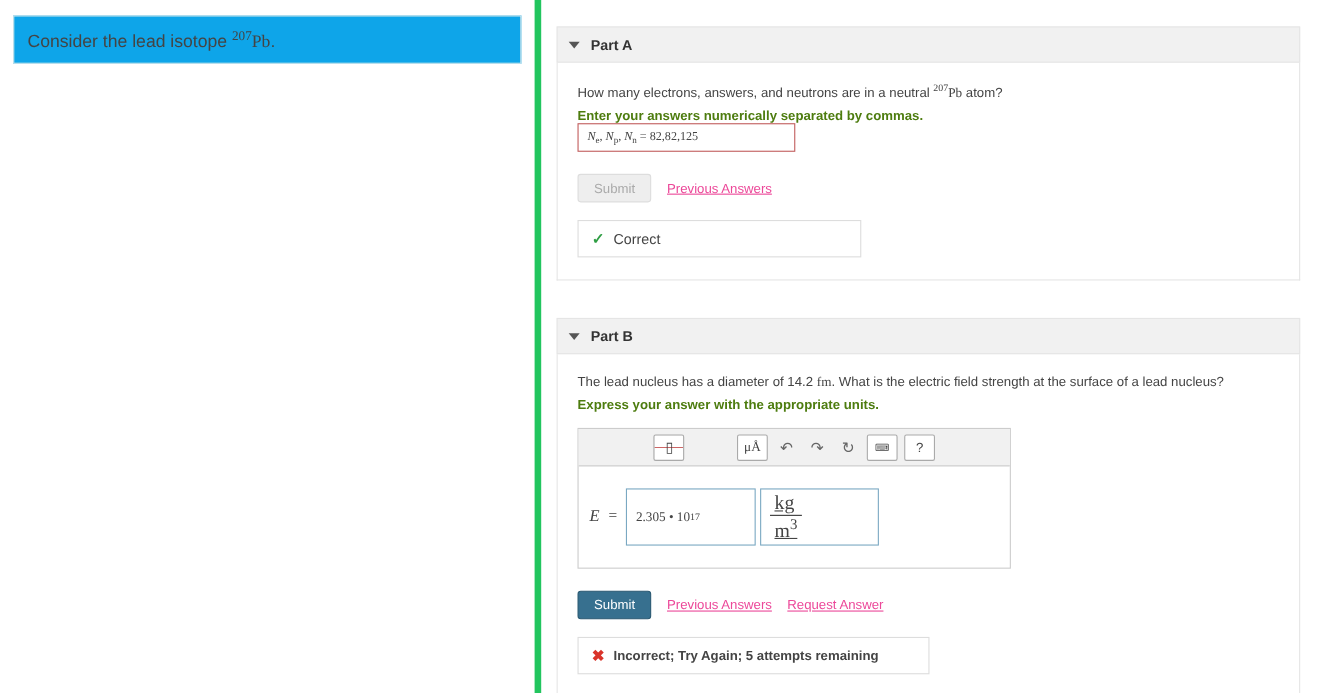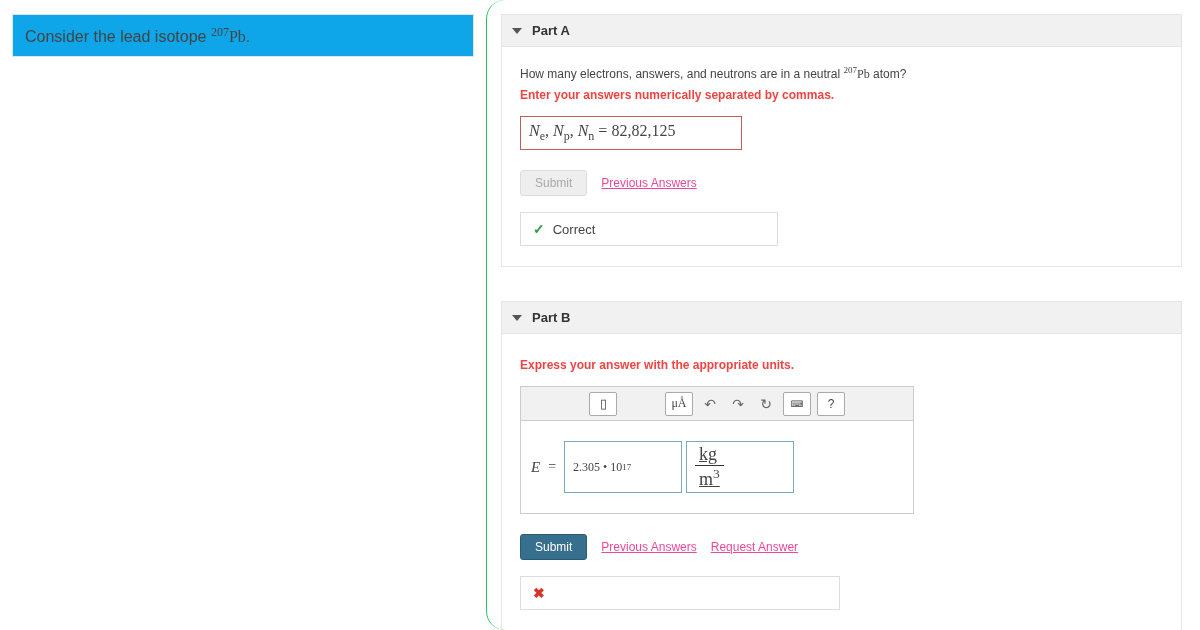--- a/index.html
+++ b/index.html
@@ -21,23 +21,22 @@
     border: 1px solid #d6e9ec;
     margin: 14px 12px 0 12px;
     padding: 10px 12px;
     font-size: 16px;
     color: #444;
   }
   .sup { vertical-align: super; font-size: 0.75em; }
   .serif { font-family: "Times New Roman", serif; }
   .right-col {
     flex: 1;
-    border-left: 1px solid #22c55e;
-    padding: 14px 18px 0 14px;
-    border-radius: 19px;
+    border-left: 6px solid #22c55e;
+    padding: 24px 18px 0 14px;
   }
   .section-header {
     display: flex;
     align-items: center;
     gap: 10px;
     background: #f1f1f1;
     border: 1px solid #e5e5e5;
     padding: 8px 10px;
     margin-top: 34px;
     font-size: 13px;
@@ -52,27 +51,27 @@
     border-right: 5px solid transparent;
     border-top: 6px solid #555;
   }
   .section-body {
     border: 1px solid #e5e5e5;
     border-top: none;
     padding: 18px 18px 20px 18px;
     font-size: 12px;
     color: #444;
   }
-  .instruct { margin-top: 6px; font-weight: bold; color: #ef4444; font-size: 12px; }
+  .instruct { margin-top: 6px; font-weight: bold; color: #4d7c0f; font-size: 12px; }
   .field-a {
-    margin-top: 14px;
+    margin-top: 0;
     border: 1px solid #c15c5c;
     padding: 5px 8px;
-    width: 222px;
-    font-size: 16px;
+    width: 198px;
+    font-size: 11px;
     font-family: "Times New Roman", serif;
     background: #fff;
   }
   .sub { vertical-align: sub; font-size: 0.75em; }
   .btn-row { margin-top: 20px; display: flex; align-items: center; gap: 14px; }
   .btn-disabled {
     background: #eee;
     border: 1px solid #ddd;
     color: #aaa;
     padding: 5px 14px;
@@ -229,20 +228,23 @@
       <span class="check">✓</span>
       <span>Correct</span>
     </div>
   </div>
 
   <div class="section-header">
     <span class="caret"></span>
     <span>Part B</span>
   </div>
   <div class="section-body">
+    <div>
+      <span>The lead nucleus has a diameter of 14.2 </span><span class="unit-roman">fm</span><span>. What is the electric field strength at the surface of a lead nucleus?</span>
+    </div>
     <div class="instruct">Express your answer with the appropriate units.</div>
 
     <div class="toolbar-wrap">
       <div class="toolbar">
         <div class="tb-btn frac">▯</div>
         <div class="tb-btn" style="font-family:'Times New Roman',serif;margin-left:42px;">μÅ</div>
         <div class="tb-plain">↶</div>
         <div class="tb-plain">↷</div>
         <div class="tb-plain">↻</div>
         <div class="tb-btn" style="font-size:9px">⌨</div>
@@ -267,16 +269,17 @@
     </div>
 
     <div class="btn-row">
       <button class="btn-submit">Submit</button>
       <span class="link">Previous Answers</span>
       <span class="link">Request Answer</span>
     </div>
 
     <div class="feedback-incorrect">
       <span class="cross">✖</span>
+      <span>Incorrect; Try Again; 5 attempts remaining</span>
     </div>
   </div>
 
 </div>
 
 </body></html>

